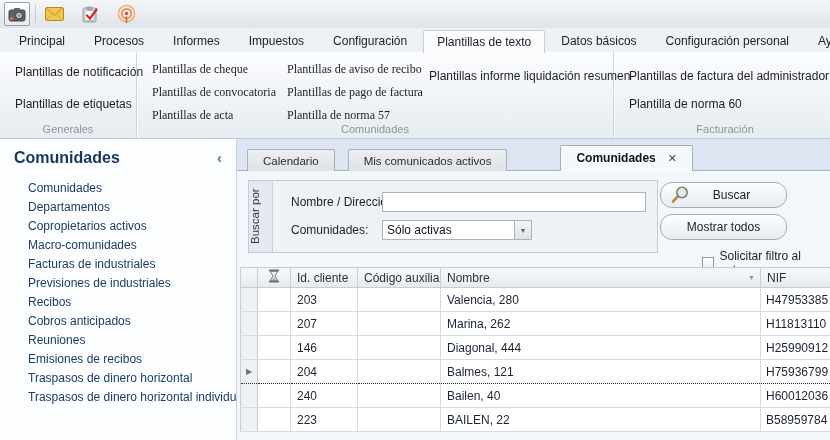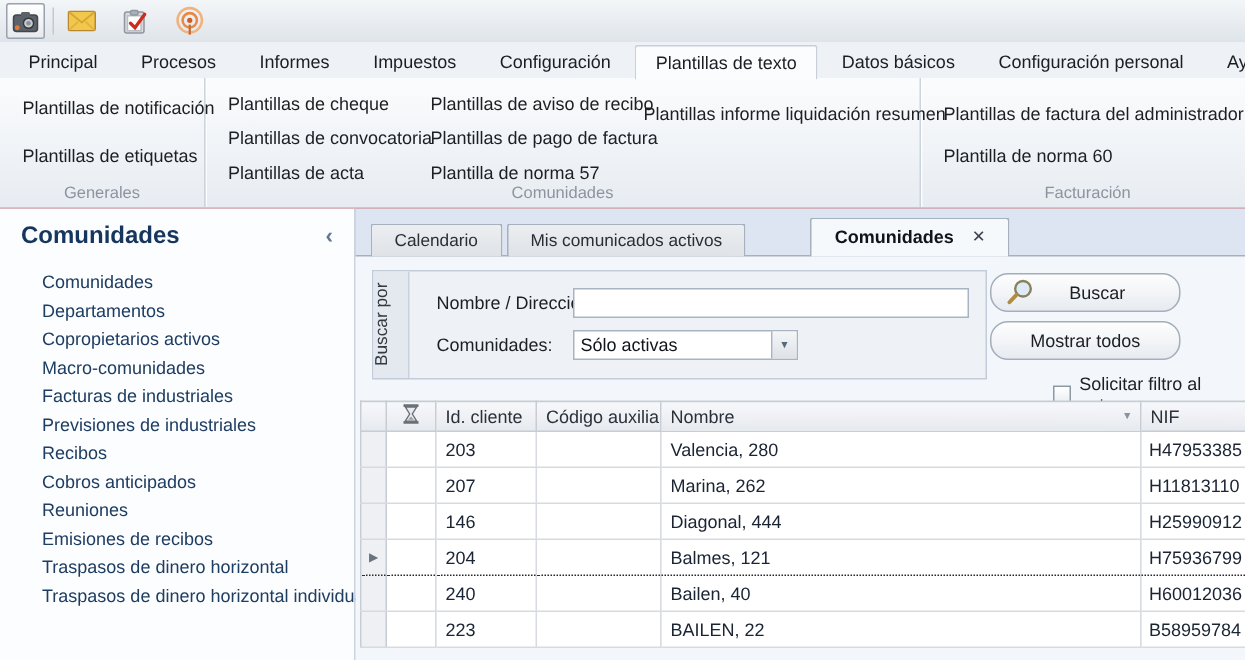--- a/index.html
+++ b/index.html
@@ -1,19 +1,19 @@
 <!DOCTYPE html>
 <html><head>
 <meta charset="utf-8">
 <style>
   * { margin:0; padding:0; box-sizing:border-box; }
   html,body { width:830px; height:440px; overflow:hidden; }
   body { font-family:"Liberation Sans","DejaVu Sans",sans-serif; font-size:12px; color:#1c1f24; }
 
-  .app { position:relative; width:830px; height:440px; background:#ef4444; overflow:hidden; }
+  .app { position:relative; width:830px; height:440px; background:#fef9c3; overflow:hidden; }
 
   
   .topbar { height:28px; background:linear-gradient(#f4f6f8,#dfe4ea); display:flex; align-items:center; padding-left:4px; }
   .qbtn { display:flex; align-items:center; justify-content:center; width:26px; height:24px; cursor:default; }
   .qbtn.framed { border:1px solid #9aa3ad; background:linear-gradient(#ffffff,#e6eaee); border-radius:2px; }
   .tsep { width:1px; height:18px; background:#c3c9d1; margin:0 5px; }
   .qgap { width:10px; }
 
   
   .menubar { height:24px; background:#eef1f5; display:flex; align-items:flex-end; padding-left:6px; position:relative; z-index:3; }
@@ -23,42 +23,42 @@
   
   .ribbon { height:87px; background:linear-gradient(#fbfcfd,#e7ecf2); border-bottom:1px solid #bfcbd9; display:flex; position:relative; z-index:2; }
   .rgroup { position:relative; height:100%; border-right:1px solid #ccd4de; box-shadow:1px 0 0 rgba(255,255,255,.8); }
   .rgroup:last-child { border-right:none; box-shadow:none; }
   .rcols { display:flex; padding-left:8px; }
   .rcol { display:flex; flex-direction:column; }
   .ritem { height:22px; line-height:22px; padding:0 6px; white-space:nowrap; border-radius:3px; border:1px solid transparent; cursor:default; }
   .ritem.hl { background:linear-gradient(#fff6d4,#ffe9a2); border:1px solid #dfb755; }
   .glabel { position:absolute; bottom:3px; left:0; right:0; text-align:center; color:#8b949f; font-size:11px; cursor:default; }
   .padt4  .ritem { margin-top:1px; }
-  .padt4  { padding-top:4px; }
+  .padt4  { padding-top:4px;font-family:Liberation Serif, serif; }
   .padt12 { padding-top:12px; }
   .padt12 .ritem { margin-bottom:6px; }
   .padt8  { padding-top:8px; }
   .padt8  .ritem { margin-bottom:10px; }
 
   
   .content { display:flex; height:301px; }
 
   
   .sidebar { width:237px; background:#fcfdfe; border-right:1px solid #c9d2de; position:relative; }
   .sb-head { display:flex; align-items:center; justify-content:space-between; padding:10px 14px 0 14px; }
   .sb-title { font-size:16px; font-weight:bold; color:#17365d; }
   .sb-collapse { color:#5f7795; font-size:15px; font-weight:bold; cursor:default; line-height:14px; }
   .sb-items { margin-top:12px; }
   .sb-item { height:19px; line-height:19px; padding-left:28px; color:#1e3d62; white-space:nowrap; cursor:default; }
 
   
   .main { position:relative; flex:1; background:#dce5f1; }
 
   .doctabs { position:absolute; top:6px; left:10px; height:26px; display:flex; align-items:flex-end; z-index:2; }
-  .dtab { height:22px; line-height:22px; padding:0 15px; background:linear-gradient(#eceef1,#dfe2e6); border:1px solid #a7b1bd; border-bottom:none; border-radius:2px 2px 0 0; margin-right:3px; color:#2a2f36; white-space:nowrap; cursor:default; font-size:11.5px; }
+  .dtab { height:22px; line-height:22px; padding:0 15px; background:linear-gradient(#eceef1,#dfe2e6); border:1px solid #a7b1bd; border-bottom:none; border-radius:2px 2px 0 0; margin-right:13px; color:#2a2f36; white-space:nowrap; cursor:default; font-size:11.5px; }
   .dtab.active { height:26px; line-height:25px; background:#f6f9fc; font-weight:bold; font-size:12px; color:#10151c; margin-left:40px; display:flex; align-items:center; gap:12px; }
   .dtab .close { font-weight:bold; color:#3c434c; font-size:11px; cursor:default; }
 
   .panel { position:absolute; top:31px; left:0; right:0; bottom:0; background:#f3f7fb; border-top:1px solid #a7b1bd; }
 
   
   .searchbox { position:absolute; left:11px; top:9px; width:410px; height:73px; border:1px solid #c3cdd9; background:#eef2f7; }
   .sb-strip { position:absolute; left:0; top:0; bottom:0; width:24px; background:#e4e9f0; border-right:1px solid #c9d2dd; }
   .vlabel { position:absolute; left:0; top:0; width:24px; height:100%; writing-mode:vertical-rl; transform:rotate(180deg); text-align:center; color:#33393f; font-size:11.5px; }
   .flabel { position:absolute; left:42px; color:#1c1f24; }

